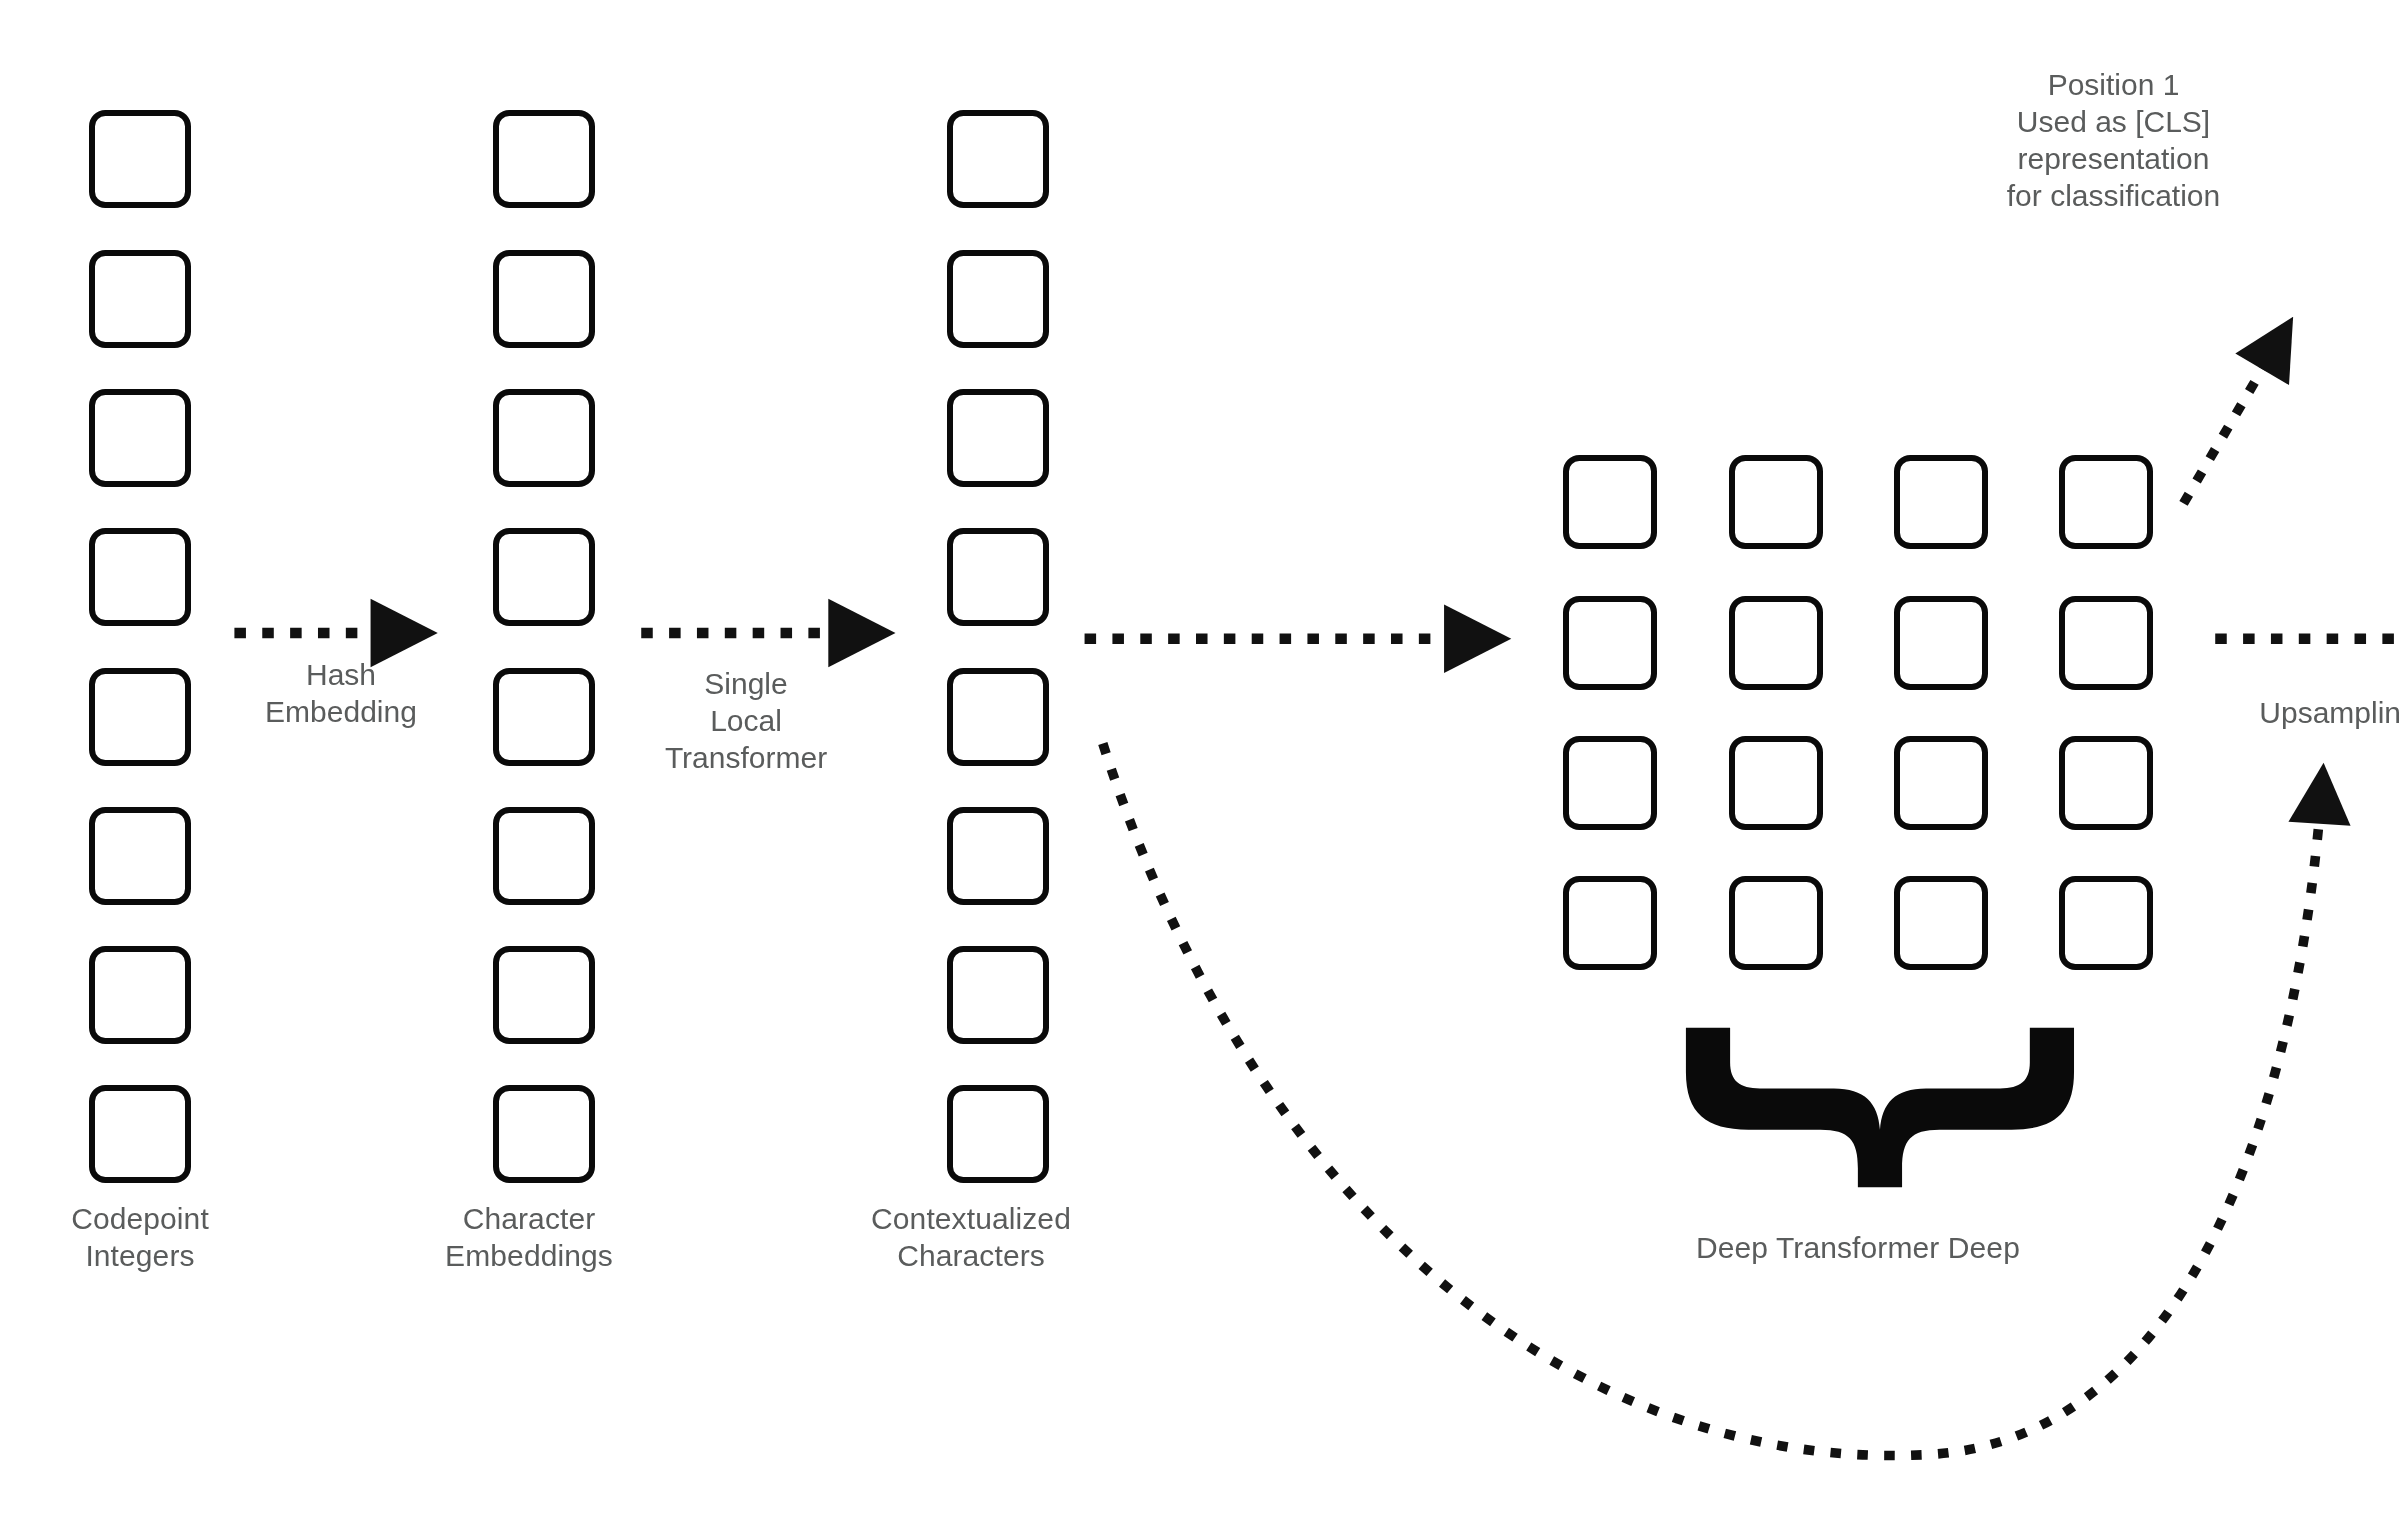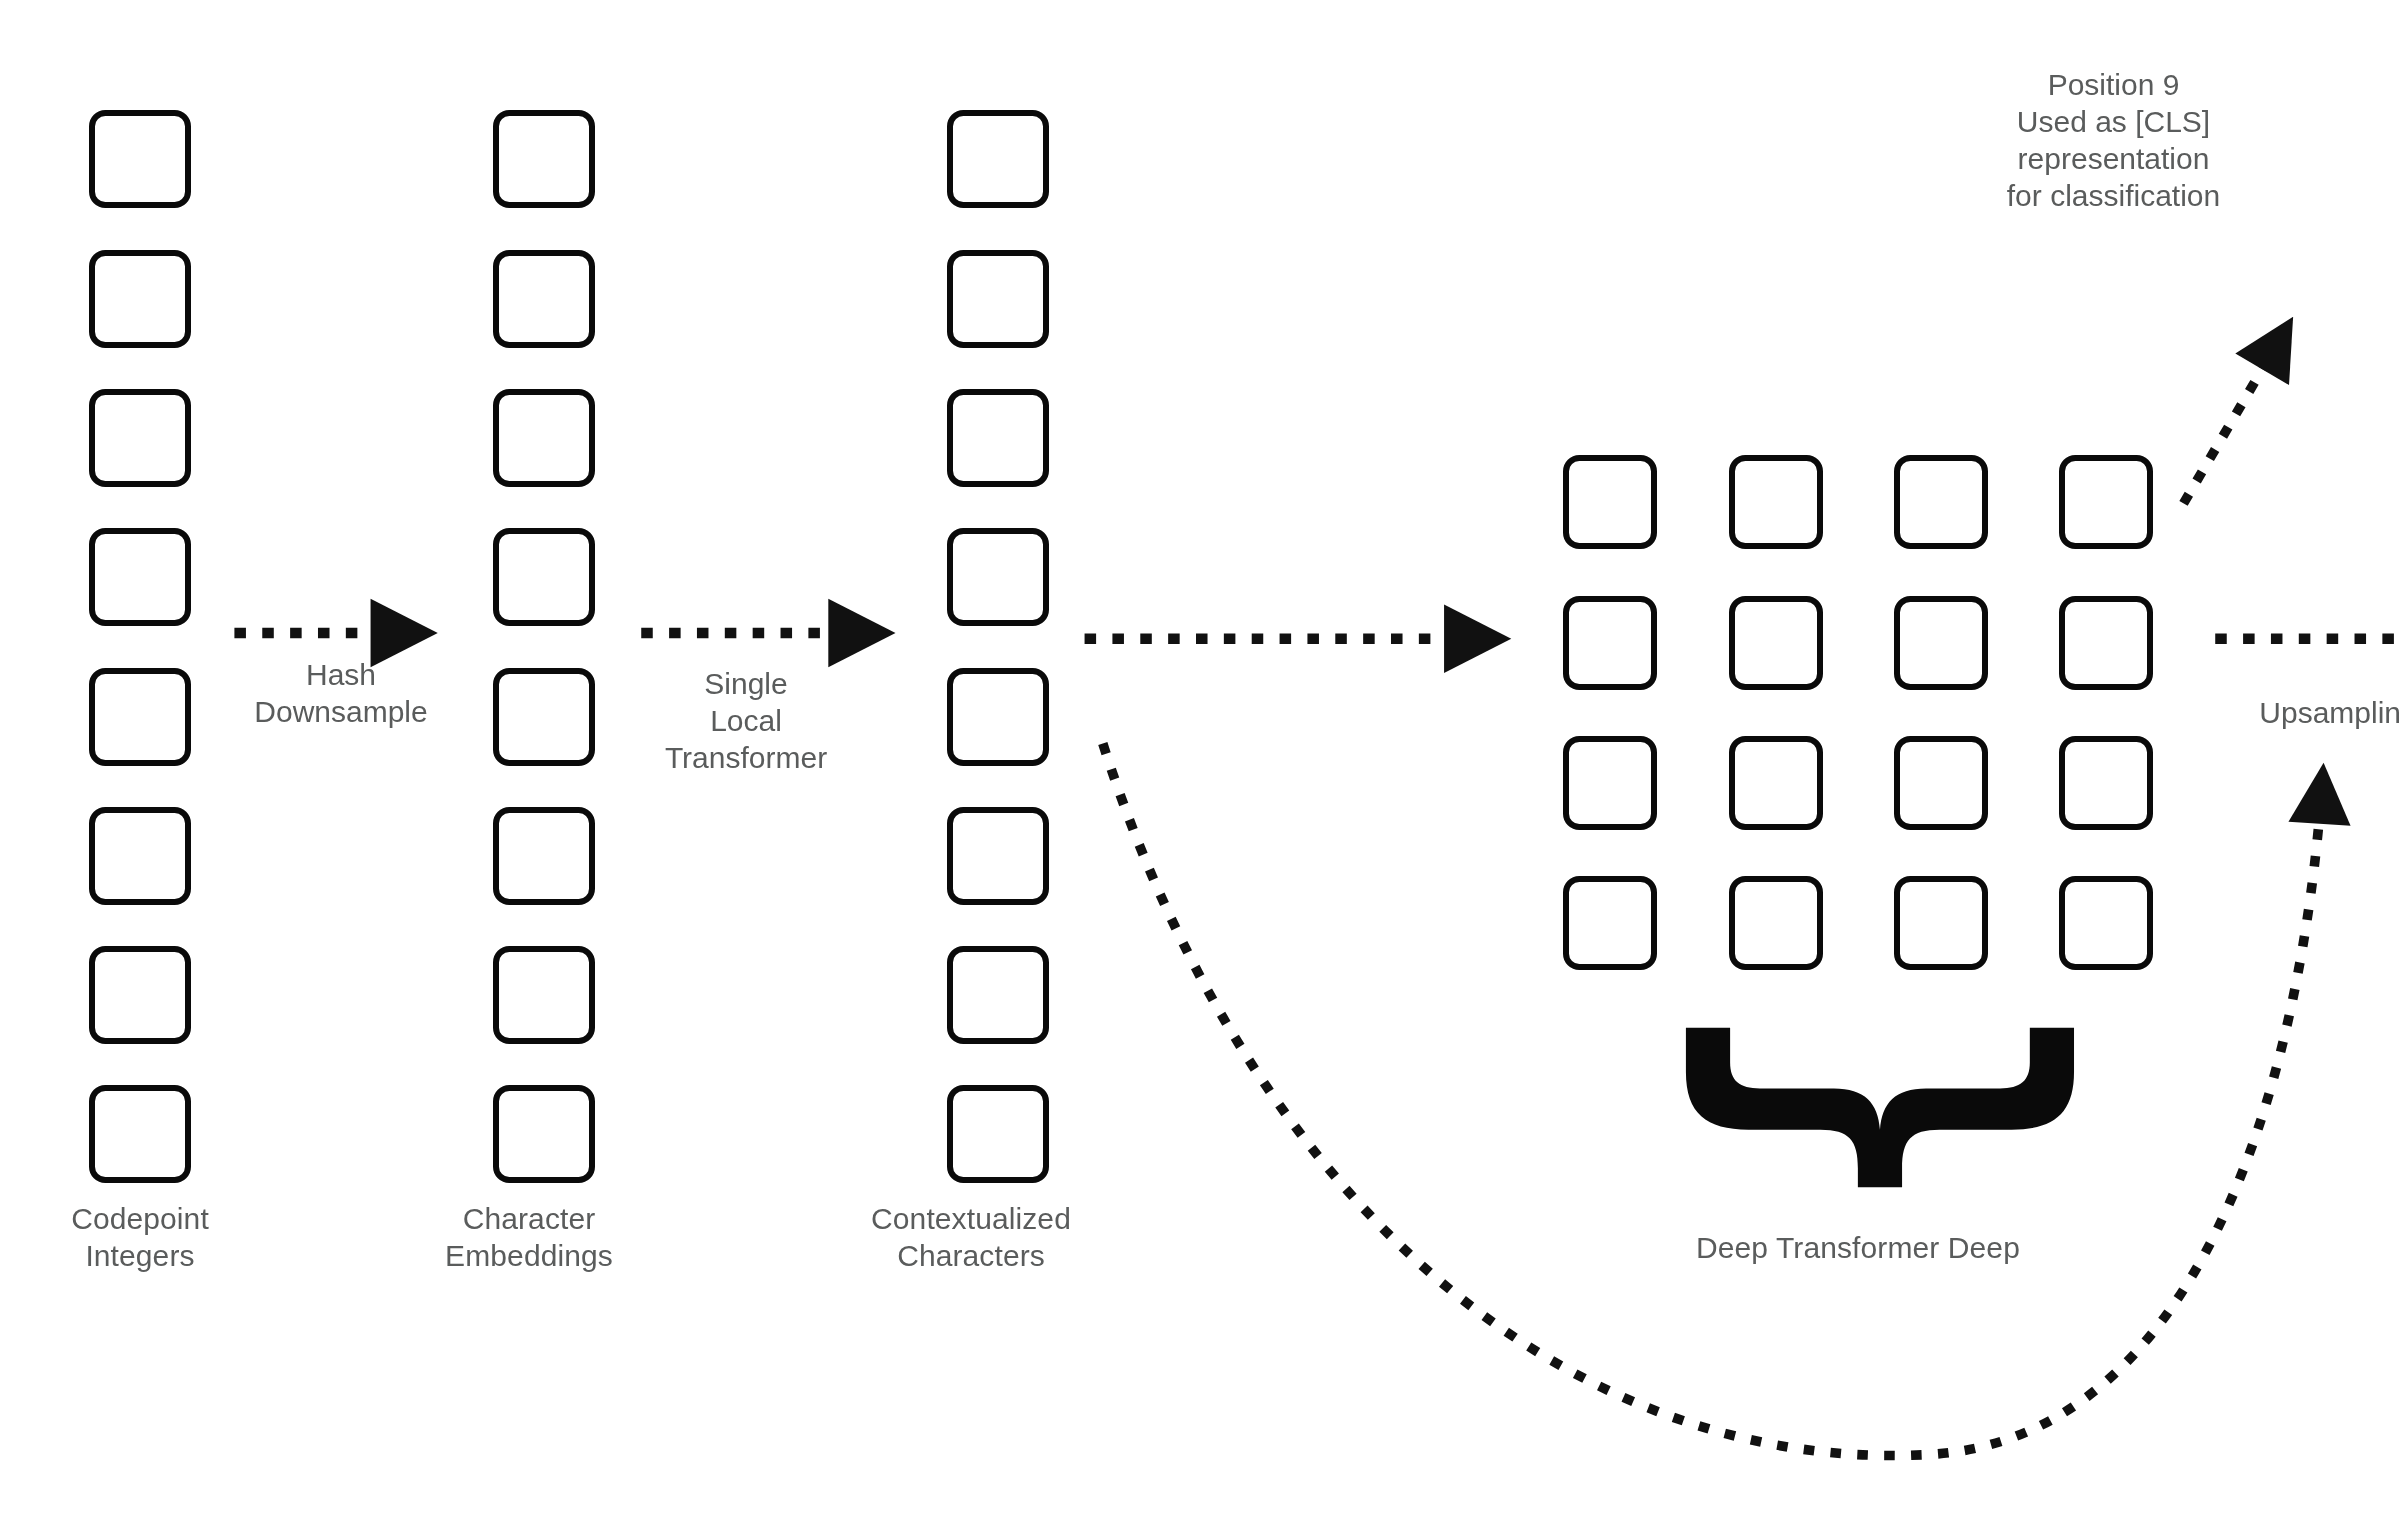--- a/index.html
+++ b/index.html
@@ -101,30 +101,30 @@
     
     
     
     
     
     
     
   </div>
 
   <div class="arrow-lbl" style="left:197px;top:657px;width:288px;">Hash
-Downsample</div>
+Embedding</div>
 
   <div class="arrow-lbl" style="left:602px;top:657px;width:288px;margin-top:9px;">Single
 Local
 Transformer</div>
 
 
   <div class="arrow-lbl" style="left:2180px;top:695px;width:317px;">Upsampling</div>
 
-  <div class="arrow-lbl" style="left:1907px;top:67px;width:413px;">Position 9
+  <div class="arrow-lbl" style="left:1907px;top:67px;width:413px;">Position 1
 Used as [CLS]
 representation
 for classification</div>
 
   <svg class="layer" viewBox="0 0 6885 3175" xmlns="http://www.w3.org/2000/svg">
     <defs>
       <marker id="ah" viewBox="0 0 12 12" refX="9.2" refY="6" markerWidth="7.2" markerHeight="7.2" orient="auto-start-reverse" markerUnits="strokeWidth">
         <path d="M0.6,0.6 L11.2,6 L0.6,11.4 z" fill="#111111"></path>
       </marker>
     </defs>

